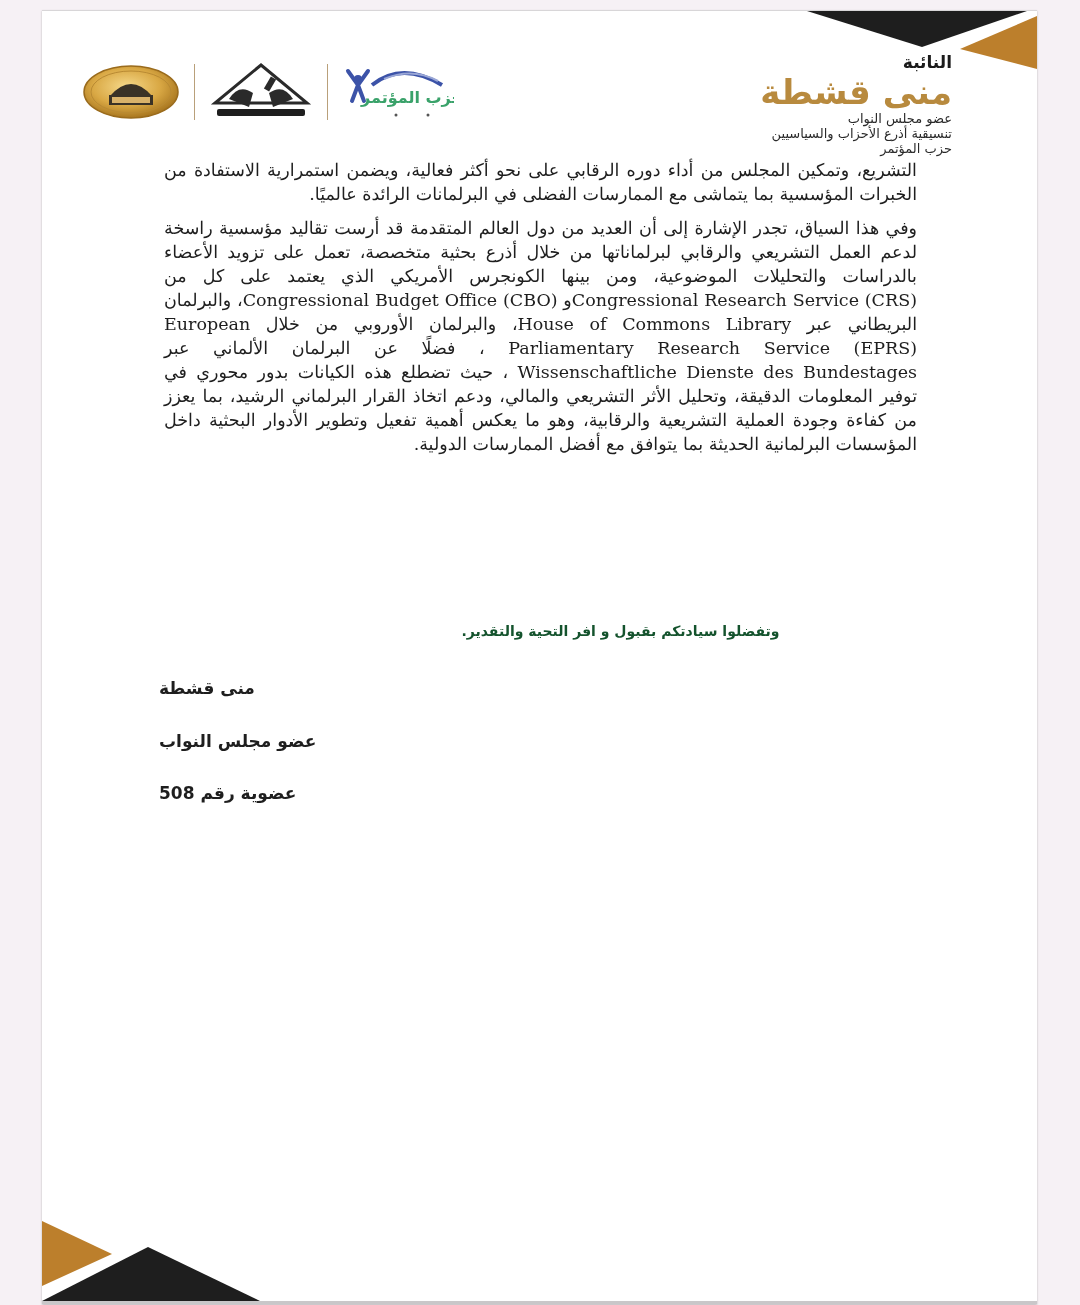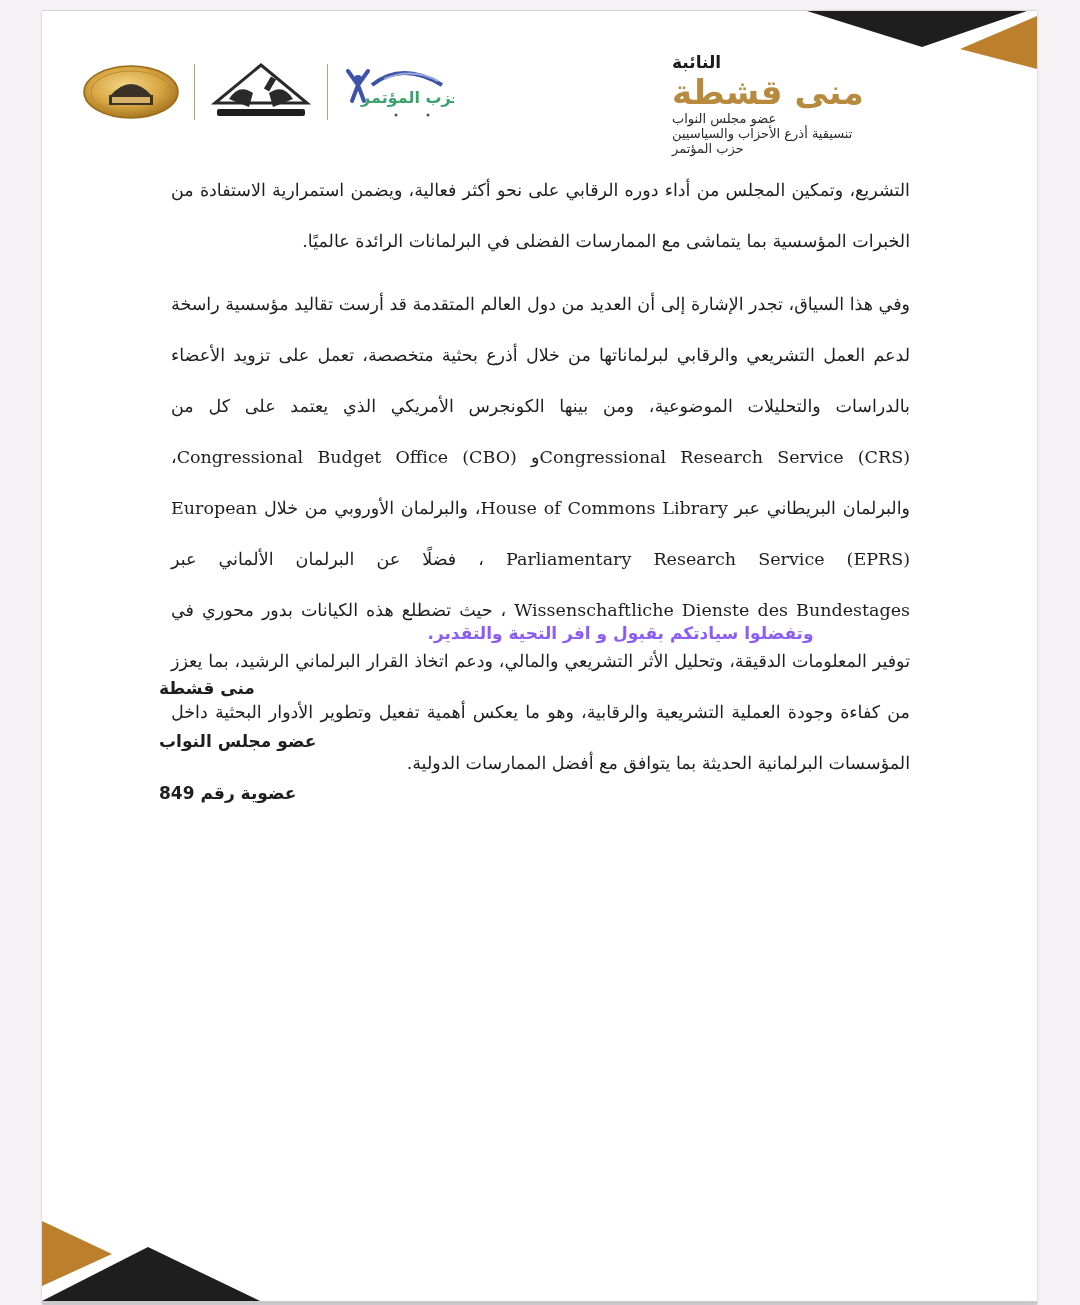--- a/index.html
+++ b/index.html
@@ -18,21 +18,21 @@
       box-shadow: 0 1px 2px rgba(0,0,0,0.25);
       border-top: 1px solid #d8d6d8;
       border-bottom: 3px solid #c9c7c9;
       overflow: hidden;
     }
     .deco { position: absolute; left: 0; top: 0; width: 995px; height: 1290px; }
     .header-block {
       position: absolute;
       right: 85px; top: 40px;
       width: 280px;
-      text-align: left;
+      text-align: right;
       direction: rtl;
     }
     .hdr-title {
       font-family: "DejaVu Sans", sans-serif;
       font-weight: bold;
       font-size: 17px;
       color: #1b1b1b;
       line-height: 22px;
     }
     .hdr-name {
@@ -60,32 +60,32 @@
     .body-text {
       position: absolute;
       left: 117px; top: 142px;
       width: 763px;
       direction: rtl;
       text-align: justify;
       font-family: "DejaVu Serif", serif;
       font-size: 17.5px;
       color: #1e1e1e;
     }
-    .para { margin: 12px; line-height: 51px; }
+    .para { margin: 5px; line-height: 24px; }
     .para + .para { margin-top: 10px; }
     .closing {
       position: absolute;
       left: 117px; top: 612px;
       width: 763px;
       direction: rtl;
       text-align: center;
       font-family: "DejaVu Sans", sans-serif;
       font-weight: bold;
-      font-size: 17px;
-      color: #8b5cf6;
+      font-size: 14px;
+      color: #14532d;
       padding-left: 160px;
       box-sizing: border-box;
     }
     .sig {
       position: absolute;
       left: 117px;
       direction: rtl;
       font-family: "DejaVu Sans", sans-serif;
       font-weight: bold;
       font-size: 17px;
@@ -153,15 +153,15 @@
 
   <div class="body-text">
     <p class="para">التشريع، وتمكين المجلس من أداء دوره الرقابي على نحو أكثر فعالية، ويضمن استمرارية الاستفادة من الخبرات المؤسسية بما يتماشى مع الممارسات الفضلى في البرلمانات الرائدة عالميًا.</p>
     <p class="para">وفي هذا السياق، تجدر الإشارة إلى أن العديد من دول العالم المتقدمة قد أرست تقاليد مؤسسية راسخة لدعم العمل التشريعي والرقابي لبرلماناتها من خلال أذرع بحثية متخصصة، تعمل على تزويد الأعضاء بالدراسات والتحليلات الموضوعية، ومن بينها الكونجرس الأمريكي الذي يعتمد على كل من Congressional Research Service (CRS)و Congressional Budget Office (CBO)، والبرلمان البريطاني عبر House of Commons Library، والبرلمان الأوروبي من خلال European Parliamentary Research Service (EPRS) ، فضلًا عن البرلمان الألماني عبر Wissenschaftliche Dienste des Bundestages ، حيث تضطلع هذه الكيانات بدور محوري في توفير المعلومات الدقيقة، وتحليل الأثر التشريعي والمالي، ودعم اتخاذ القرار البرلماني الرشيد، بما يعزز من كفاءة وجودة العملية التشريعية والرقابية، وهو ما يعكس أهمية تفعيل وتطوير الأدوار البحثية داخل المؤسسات البرلمانية الحديثة بما يتوافق مع أفضل الممارسات الدولية.</p>
   </div>
 
   <div class="closing">وتفضلوا سيادتكم بقبول و افر التحية والتقدير.</div>
 
   <div class="sig sig1">منى قشطة</div>
   <div class="sig sig2">عضو مجلس النواب</div>
-  <div class="sig sig3">عضوية رقم 849</div>
+  <div class="sig sig3">عضوية رقم 508</div>
 
 </div>
 
 </body></html>

